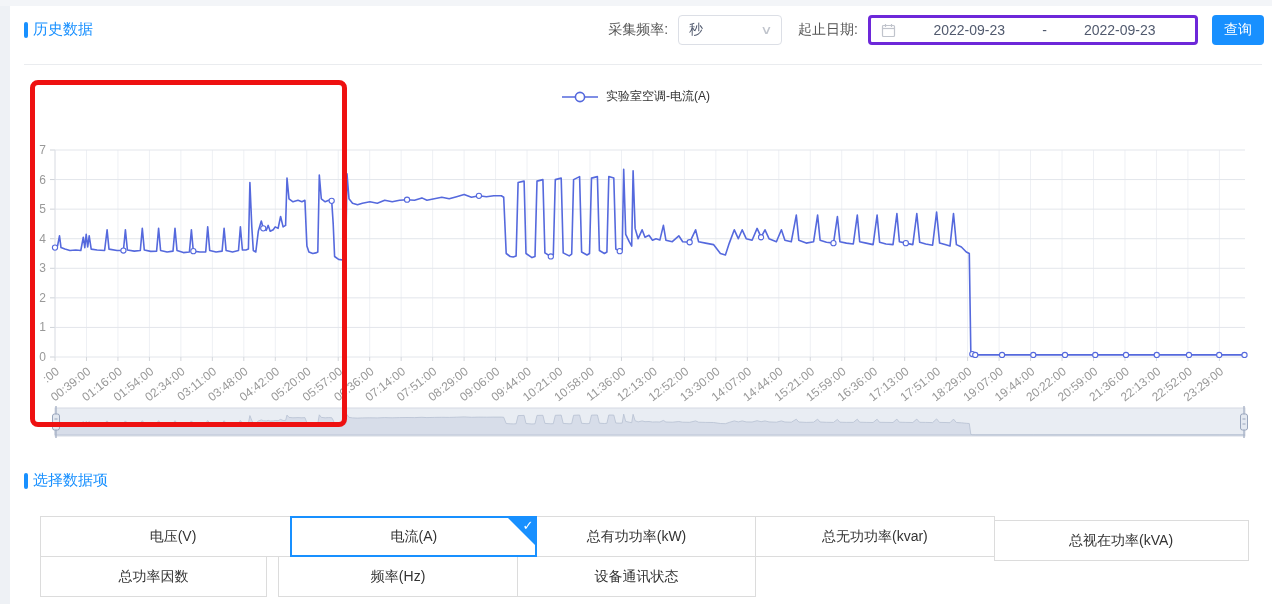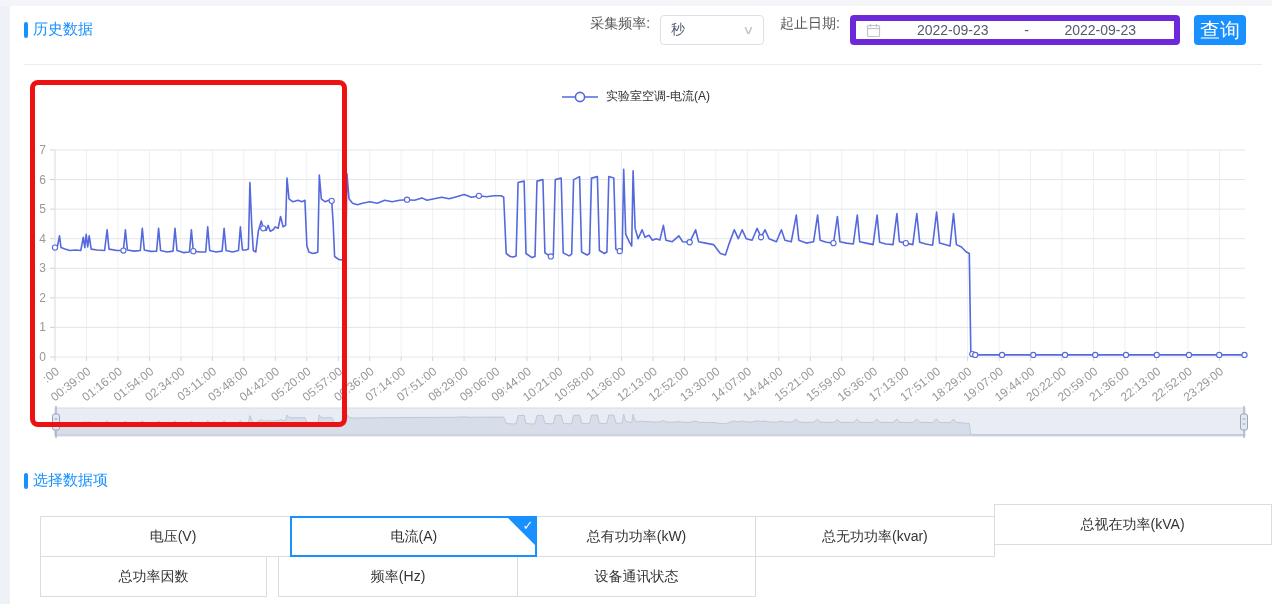--- a/index.html
+++ b/index.html
@@ -3,30 +3,30 @@
 <meta charset="utf-8">
 <style>
   html,body{margin:0;padding:0}
   body{width:1272px;height:604px;background:#fff;position:relative;overflow:hidden;
        font-family:"Liberation Sans","DejaVu Sans",sans-serif;}
   .strip-left{position:absolute;left:0;top:0;width:10px;height:604px;background:#eef1f5}
   .strip-top{position:absolute;left:0;top:0;width:1272px;height:6px;background:#f3f5f8}
   .sec-header{position:absolute;display:flex;align-items:center;gap:5px}
   .accent{width:4px;height:16px;background:#1890ff;border-radius:2px}
   .sec-title{color:#1890ff;font-size:15px}
-  .toolbar{position:absolute;right:26px;top:15px;height:30px;display:flex;align-items:flex-start;font-size:14px;color:#555}
+  .toolbar{position:absolute;right:8px;top:15px;height:30px;display:flex;align-items:center;font-size:14px;color:#555}
   .ctl-label{color:#555;margin-right:10px}
   .select{width:104px;height:30px;box-sizing:border-box;border:1px solid #dcdfe6;border-radius:4px;background:#fff;
           display:flex;align-items:center;justify-content:space-between;padding:0 10px;color:#515a6e;margin-right:16px;cursor:pointer}
   .chev{color:#c0c4cc;font-size:12px;transform:scaleX(1.4)}
-  .datebox{width:330px;height:30px;box-sizing:border-box;border:6px solid #6d28d9;border-radius:4px;background:#fff;
+  .datebox{width:330px;height:30px;box-sizing:border-box;border:3px solid #6d28d9;border-radius:4px;background:#fff;
            display:flex;align-items:center;padding:0 10px;color:#515a6e;cursor:pointer}
   .datebox .d{flex:1;text-align:center}
   .datebox .sep{width:20px;text-align:center;color:#515a6e}
-  .btn{width:52px;height:30px;background:#1890ff;color:#fff;border:none;border-radius:4px;font-size:20px;margin-left:14px;cursor:pointer}
+  .btn{width:52px;height:30px;background:#1890ff;color:#fff;border:none;border-radius:4px;font-size:14px;margin-left:14px;cursor:pointer}
   .divider{position:absolute;left:24px;top:64px;width:1238px;height:1px;background:#eaecef}
   .legend{position:absolute;left:0;top:88px;width:1272px;display:flex;justify-content:center;align-items:center;gap:8px;z-index:2;cursor:pointer}
   .legend-text{font-size:12px;color:#333}
   #chart-svg{position:absolute;left:0;top:70px}
   .redbox{position:absolute;left:30px;top:80px;width:317px;height:347px;box-sizing:border-box;
           border:5px solid #ee1111;border-radius:8px;z-index:5;pointer-events:none}
   .dz-overlay{position:absolute;left:55px;top:408px;width:1190px;height:29px;z-index:3}
   .dz-handle{position:absolute;width:12px;height:33px;top:406px;z-index:4;cursor:ew-resize}
   .cell{position:absolute;height:41px;box-sizing:border-box;border:1px solid #dcdcdc;background:#fff;
         display:flex;align-items:center;justify-content:center;font-size:14px;color:#333;cursor:pointer}
@@ -271,21 +271,21 @@
       <span>电流(A)</span>
       <span class="corner" style="border-top-color: rgb(24, 144, 255);"></span>
       <span class="corner-check">✓</span>
     </div>
     <div class="cell" style="left: 516.8px; top: 516px; width: 239.4px;">
       <span>总有功功率(kW)</span>
     </div>
     <div class="cell" style="left: 755.2px; top: 516px; width: 239.4px;">
       <span>总无功功率(kvar)</span>
     </div>
-    <div class="cell" style="left: 993.6px; top: 504px; width: 278px;">
+    <div class="cell" style="left: 993.6px; top: 520px; width: 255px;">
       <span>总视在功率(kVA)</span>
     </div>
     <div class="cell" style="left: 40px; top: 556px; width: 227px; text-align: center;">
       <span>总功率因数</span>
     </div>
     <div class="cell" style="left: 278.4px; top: 556px; width: 239.4px;">
       <span>频率(Hz)</span>
     </div>
     <div class="cell" style="left: 516.8px; top: 556px; width: 239.4px;">
       <span>设备通讯状态</span>

